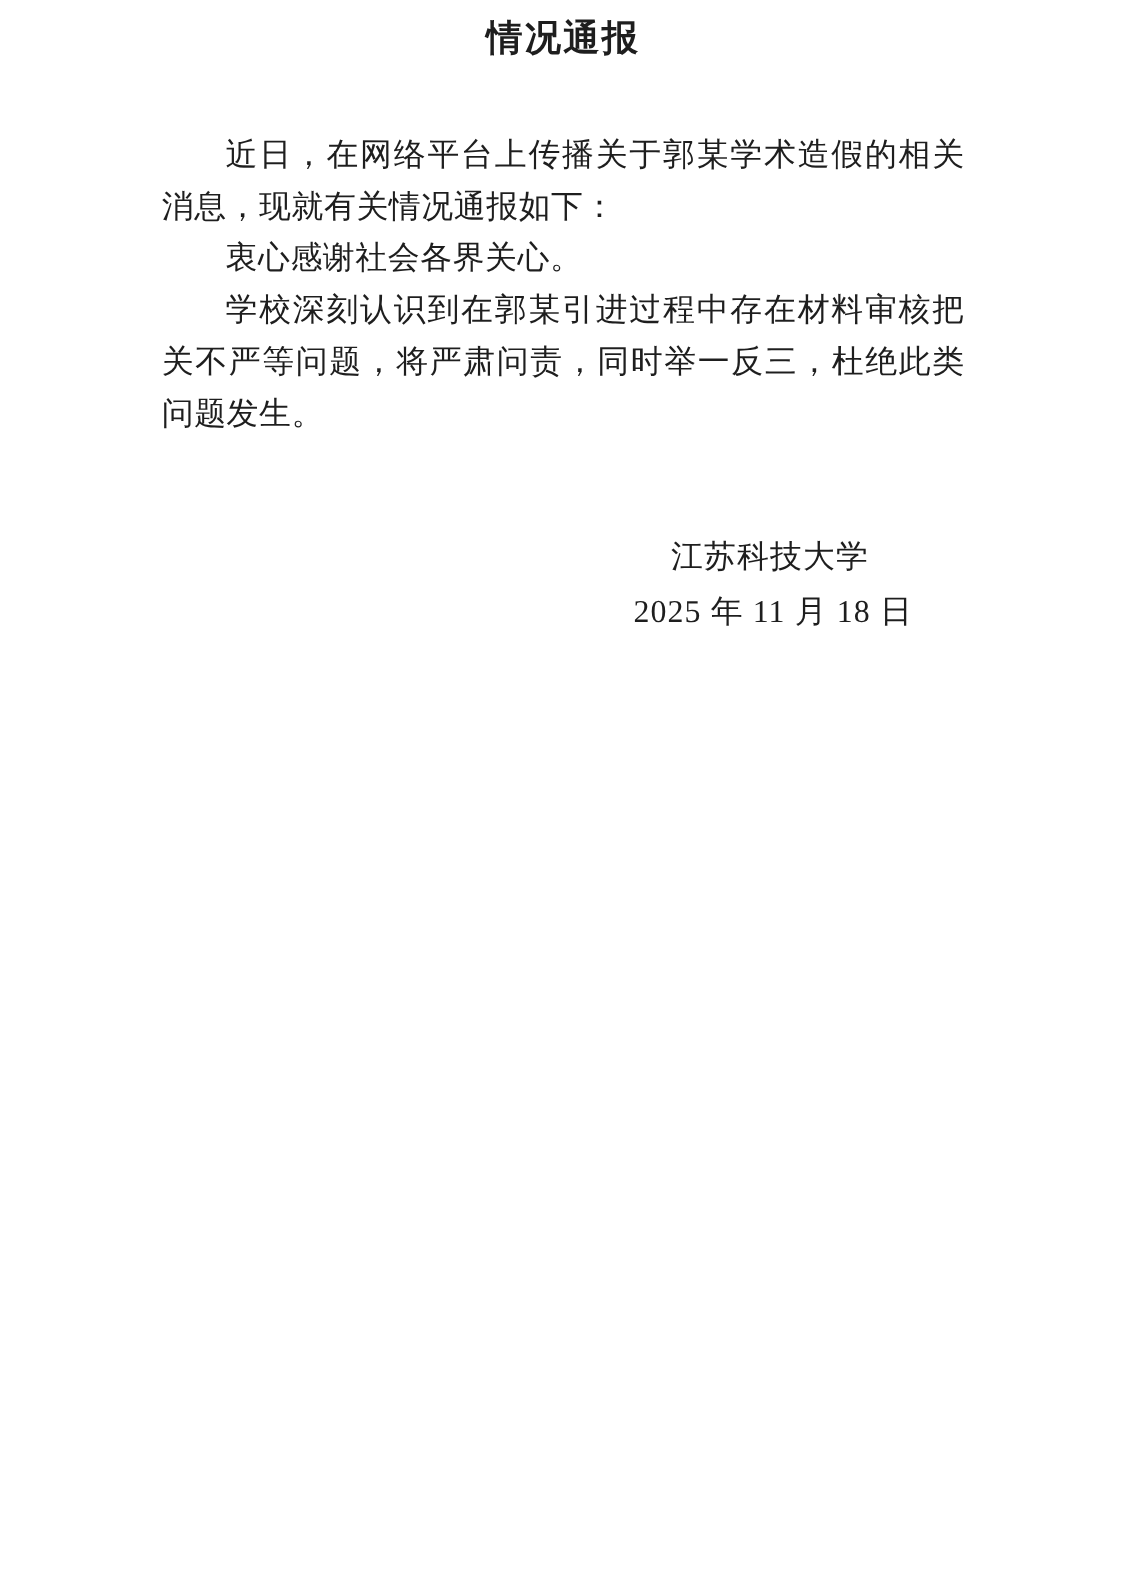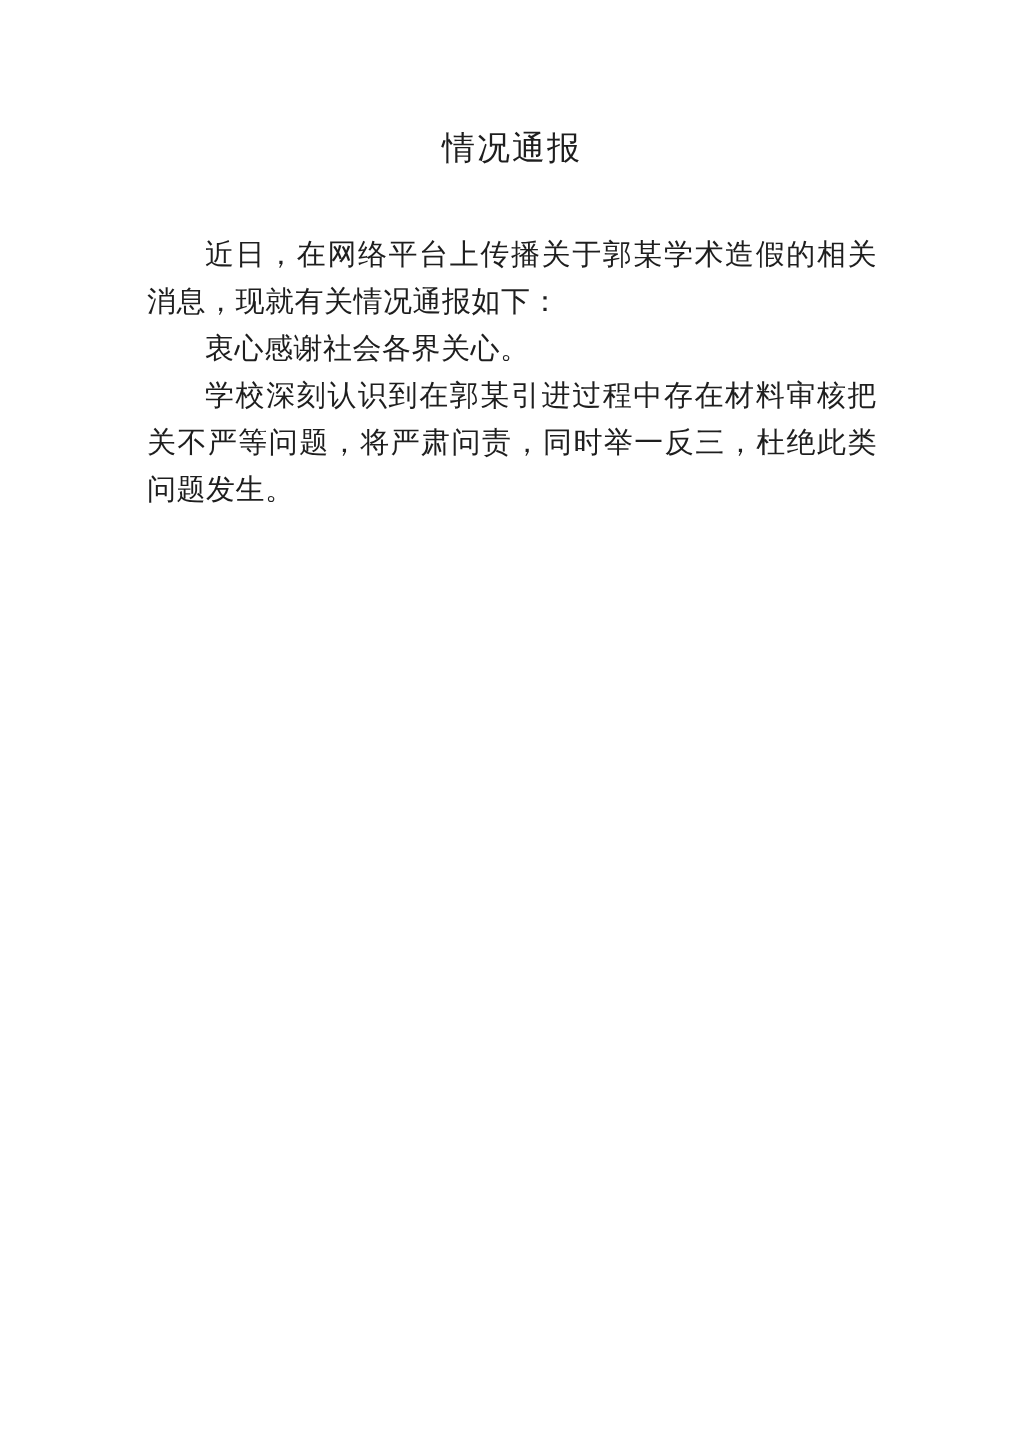--- a/index.html
+++ b/index.html
@@ -15,25 +15,24 @@
   .page {
     position: relative;
     width: 1024px;
     height: 1448px;
     background: #ffffff;
     color: #1e1e1e;
     font-family: "Liberation Serif", "DejaVu Serif", serif;
     -webkit-font-smoothing: antialiased;
   }
   .notice-title {
-    margin: 0;
-    padding-top: 130px;
+    margin: 17px;
     font-size: 33px;
     line-height: 36px;
-    font-weight: 400;
+    font-weight: 700;
     text-align: center;
     letter-spacing: 2px;
   }
   .notice-body {
     width: 730px;
     margin: 65px auto 0 auto;
   }
   .notice-body p {
     margin: 0;
     font-size: 29px;
@@ -68,15 +67,17 @@
 
   <h1 class="notice-title">情况通报</h1>
 
   <div class="notice-body">
     <p>近日，在网络平台上传播关于郭某学术造假的相关消息，现就有关情况通报如下：</p>
     <p>衷心感谢社会各界关心。</p>
     <p>学校深刻认识到在郭某引进过程中存在材料审核把关不严等问题，将严肃问责，同时举一反三，杜绝此类问题发生。</p>
   </div>
 
   <div class="notice-sign-block">
+    <p class="sign-line sign-org">江苏科技大学</p>
+    <p class="sign-line sign-date">2025 年 11 月 18 日</p>
   </div>
 
 </div>
 
 </body></html>

